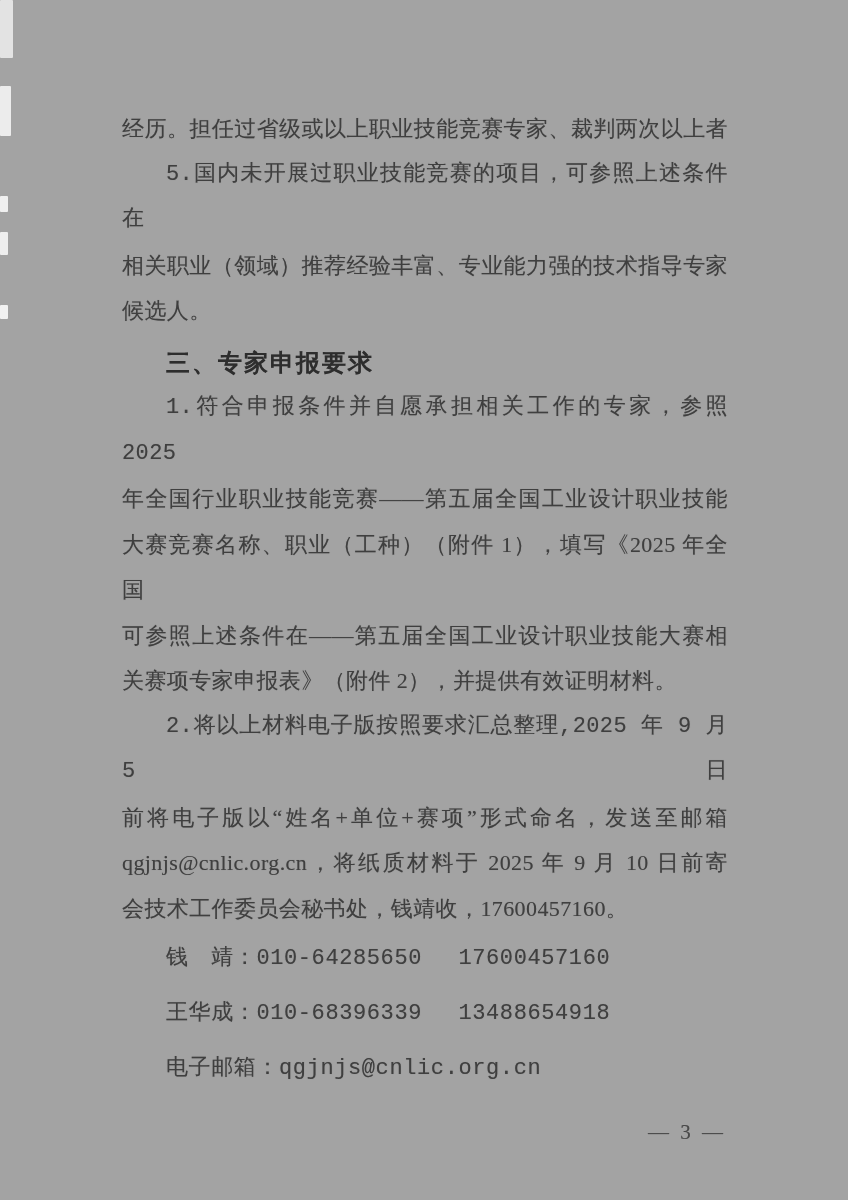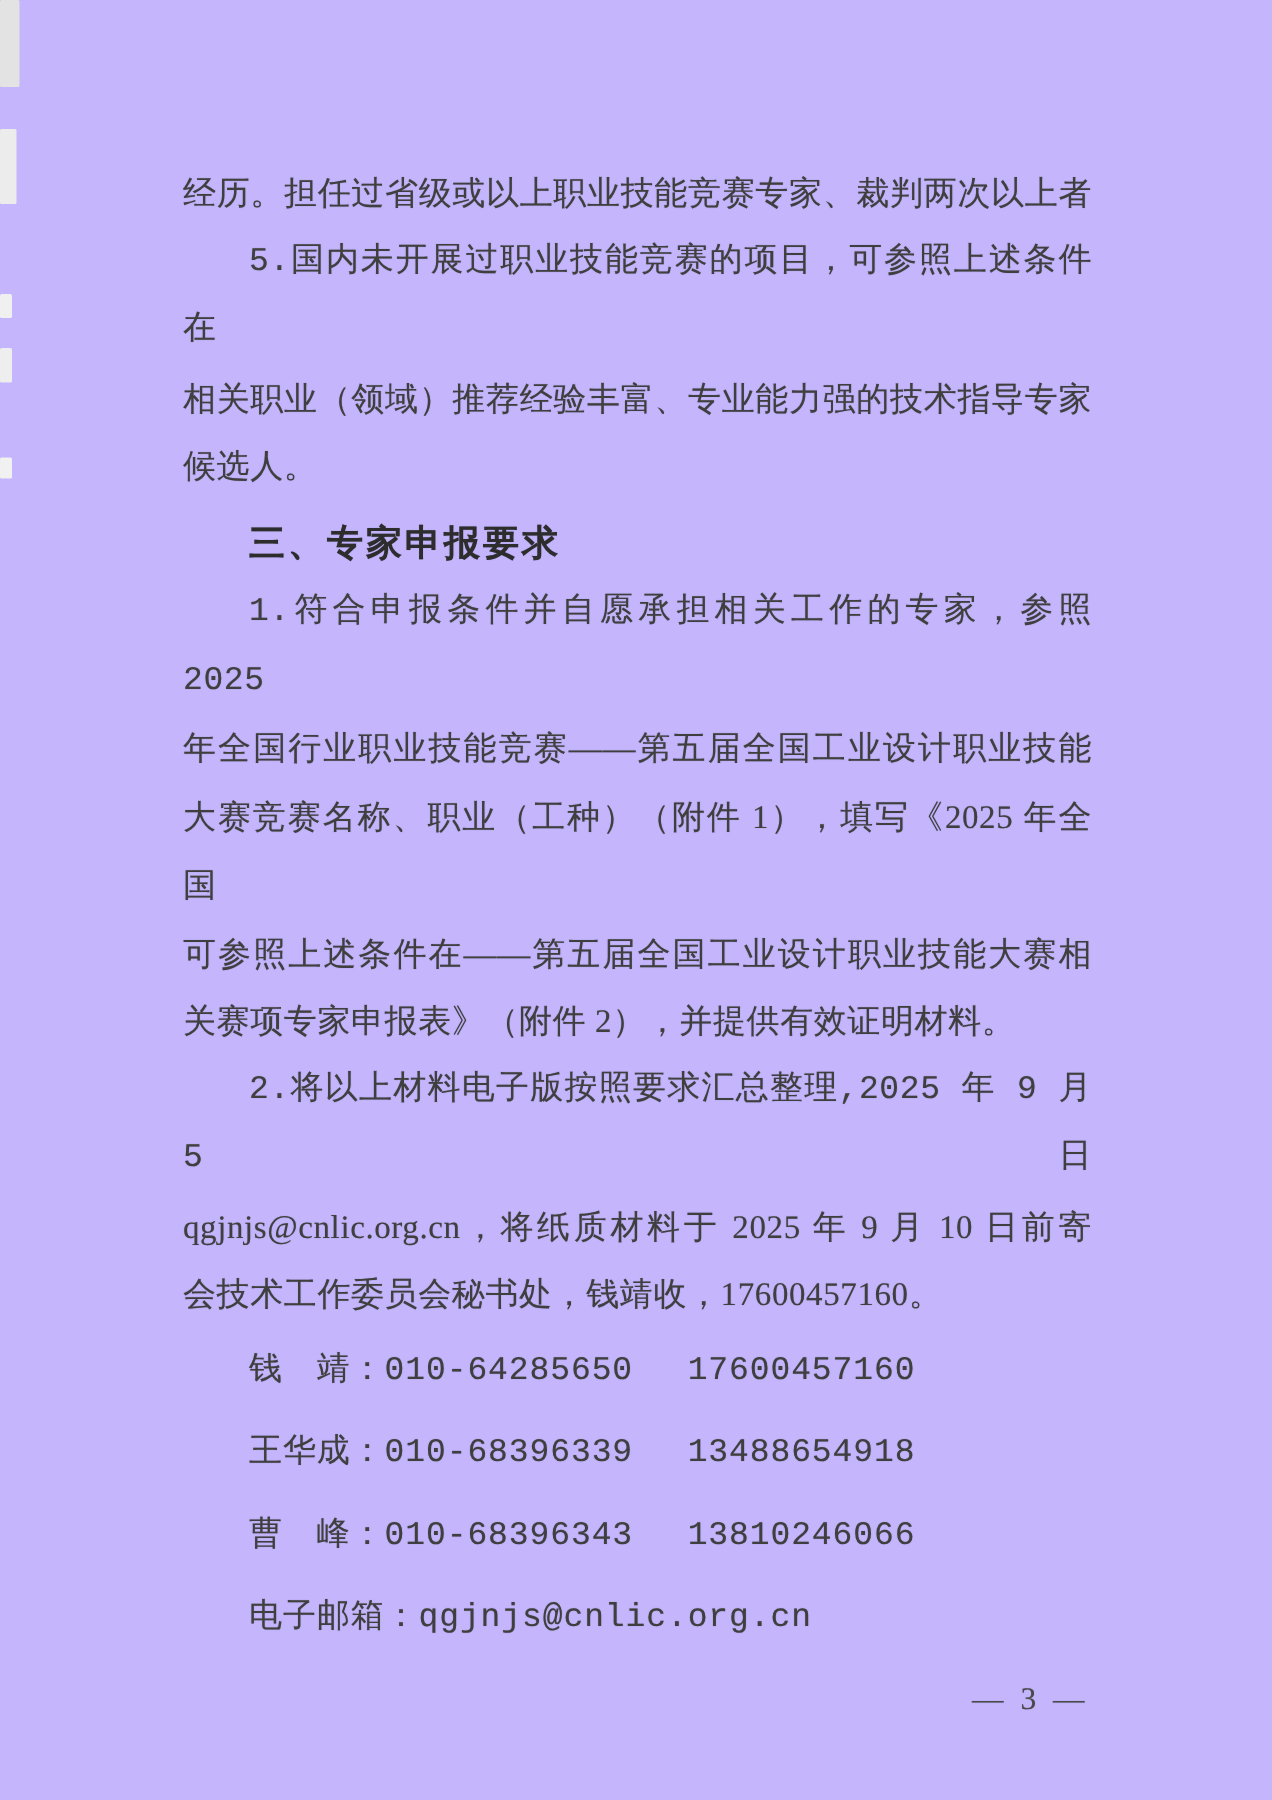--- a/index.html
+++ b/index.html
@@ -10,21 +10,21 @@
   body {
     width: 848px;
     height: 1200px;
     position: relative;
     overflow: hidden;
     font-family: "Liberation Serif", "DejaVu Serif", serif;
   }
   .page {
     position: absolute;
     inset: 0;
-    background: #c4b5fd;
+    background: #a3a3a3;
   }
   
   .smudge {
     position: absolute;
     left: 0;
     background: #e9e9e9;
     border-radius: 1px;
   }
   .sm-a { top: 0;    width: 13px; height: 58px; background: #e3e3e3; }
   .sm-b { top: 86px; width: 11px; height: 50px; background: #ececec; }
@@ -101,26 +101,26 @@
 
     <h2 class="hd ind">三、专家申报要求</h2>
 
     <p class="ln jf ind">1.符合申报条件并自愿承担相关工作的专家，参照 2025</p>
     <p class="ln jf">年全国行业职业技能竞赛——第五届全国工业设计职业技能</p>
     <p class="ln jf">大赛竞赛名称、职业（工种）（附件 1），填写《2025 年全国</p>
     <p class="ln jf">可参照上述条件在——第五届全国工业设计职业技能大赛相</p>
     <p class="ln">关赛项专家申报表》（附件 2），并提供有效证明材料。</p>
 
     <p class="ln jf ind">2.将以上材料电子版按照要求汇总整理,2025 年 9 月 5 日</p>
+    <p class="ln jf">前将电子版以“姓名+单位+赛项”形式命名，发送至邮箱</p>
     <p class="ln jf">qgjnjs@cnlic.org.cn，将纸质材料于 2025 年 9 月 10 日前寄</p>
     <p class="ln">会技术工作委员会秘书处，钱靖收，17600457160。</p>
 
 
     <p class="ln contact ind">钱　靖：010-64285650　 17600457160</p>
     <p class="ln contact ind">王华成：010-68396339　 13488654918</p>
-    <p class="ln contact ind">曹　峰：010-68396343　 13810246066</p>
     <p class="ln contact ind">电子邮箱：qgjnjs@cnlic.org.cn</p>
 
   </div>
 
   <div class="footer">— 3 —</div>
 
 </div>
 
 </body></html>

